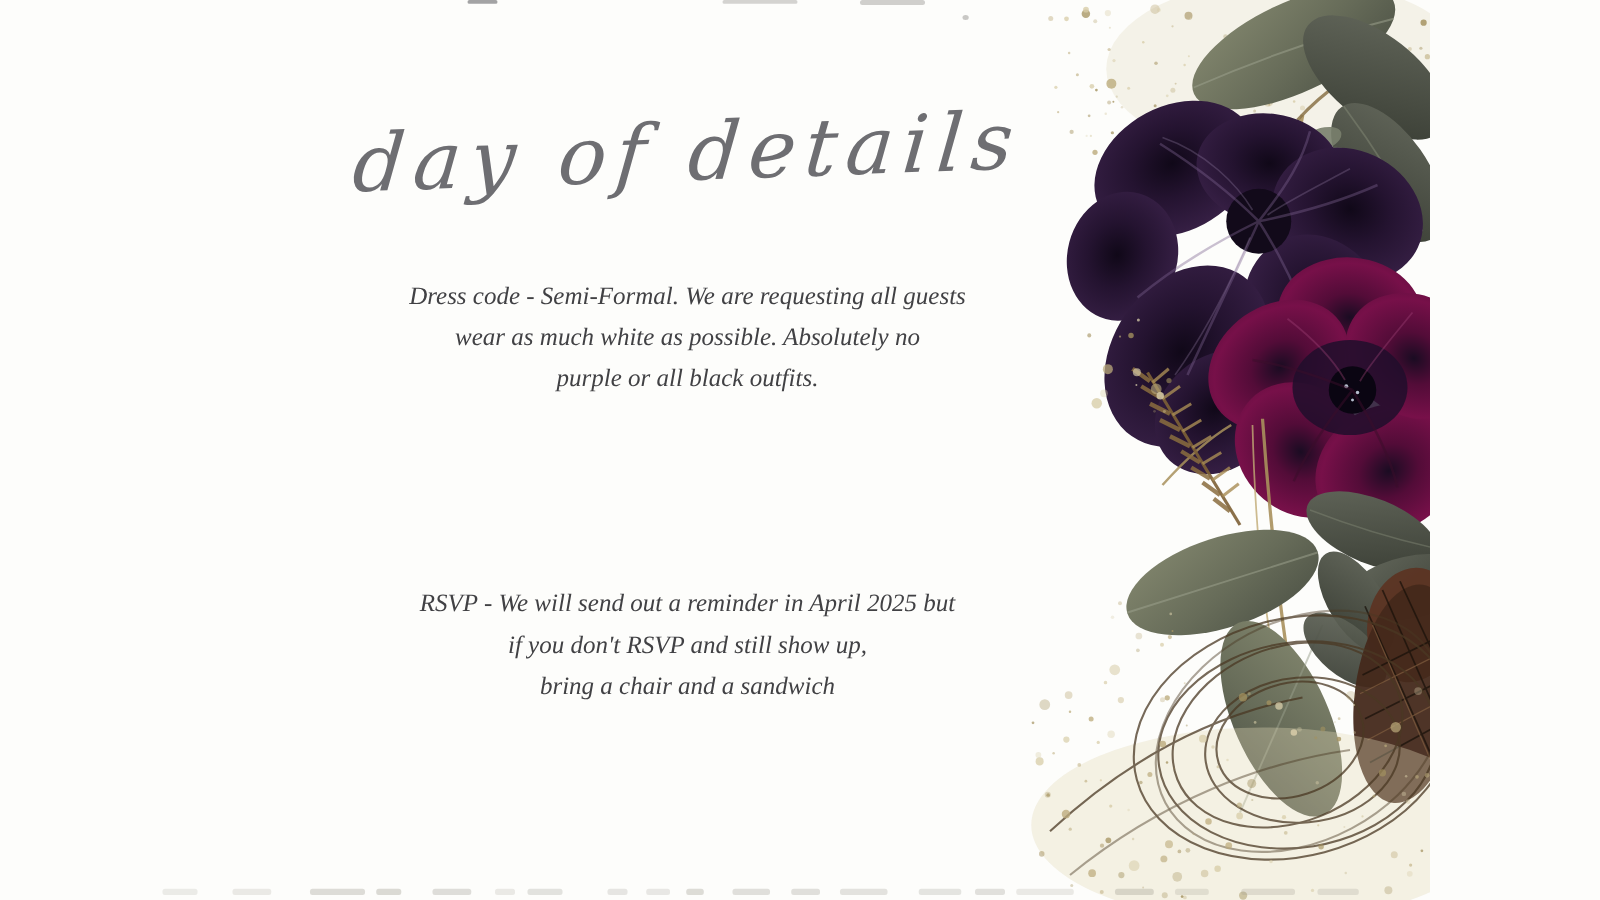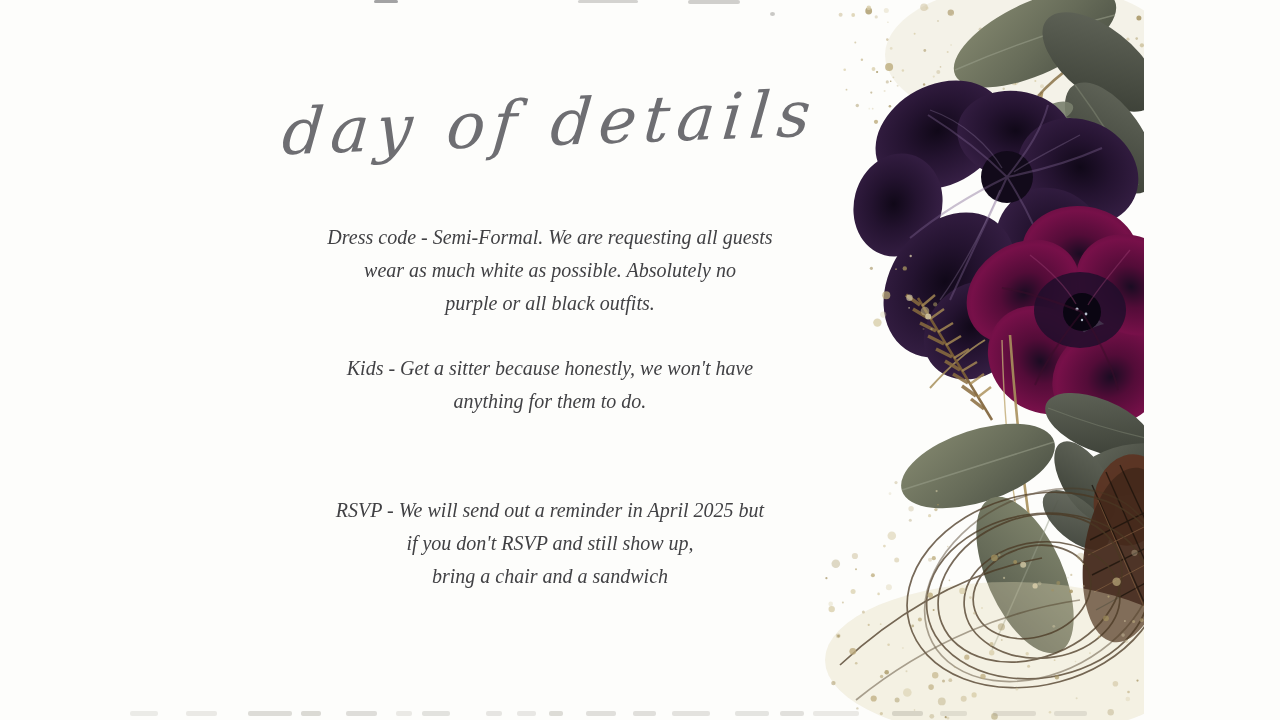--- a/index.html
+++ b/index.html
@@ -23,21 +23,21 @@
   .textcol{position:absolute;left:155px;top:0;width:790px;height:720px;}
   .para{
     position:absolute;left:0;width:790px;margin:0;
     text-align:center;white-space:pre-line;
     font-style:italic;font-weight:500;
     font-size:20px;line-height:33px;
     color:var(--body,#414144);
   }
   .p1{top:221px;}
   .p2{top:352px;}
-  .p3{top:494px;}
+  .p3{top:467px;}
   .p4{top:597px;}
   
   .floral{position:absolute;left:780px;top:0;width:410px;height:720px;}
   
   .edge-artifact{position:absolute;background:rgba(130,128,126,.45);border-radius:2px;}
   .ea1{left:374px;top:0;width:24px;height:3px;background:rgba(90,90,92,.55);}
   .ea2{left:578px;top:0;width:60px;height:3px;background:rgba(150,148,144,.4);}
   .ea3{left:688px;top:0;width:52px;height:4px;background:rgba(140,138,134,.4);}
   .ea4{left:770px;top:12px;width:5px;height:4px;border-radius:50%;background:rgba(150,148,144,.5);}
   .bottom-strip{position:absolute;left:0;top:710px;width:1280px;height:8px;}
@@ -47,22 +47,20 @@
 <body>
 
 <div class="stage">
 
   <h1 class="heading">day of details</h1>
 
   <div class="textcol">
     <p class="para p1">Dress code - Semi-Formal. We are requesting all guests
 wear as much white as possible. Absolutely no
 purple or all black outfits.</p>
-    <p class="para p2">Kids - Get a sitter because honestly, we won't have
-anything for them to do.</p>
     <p class="para p3">RSVP - We will send out a reminder in April 2025 but
 if you don't RSVP and still show up,
 bring a chair and a sandwich</p>
   </div>
 
   <svg class="floral" viewBox="0 0 410 720" aria-hidden="true">
     <defs>
       <clipPath id="clipR">
           <rect x="0" y="0" width="364" height="720"></rect>
         </clipPath>

